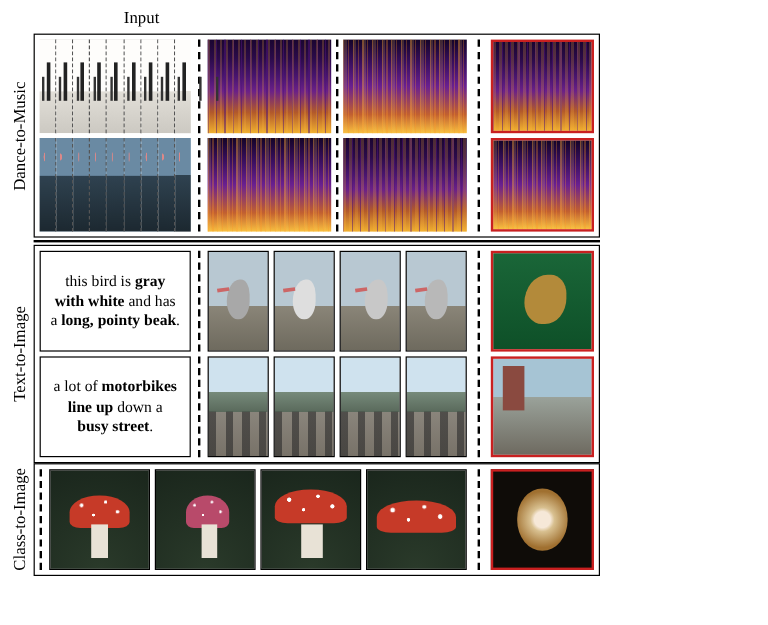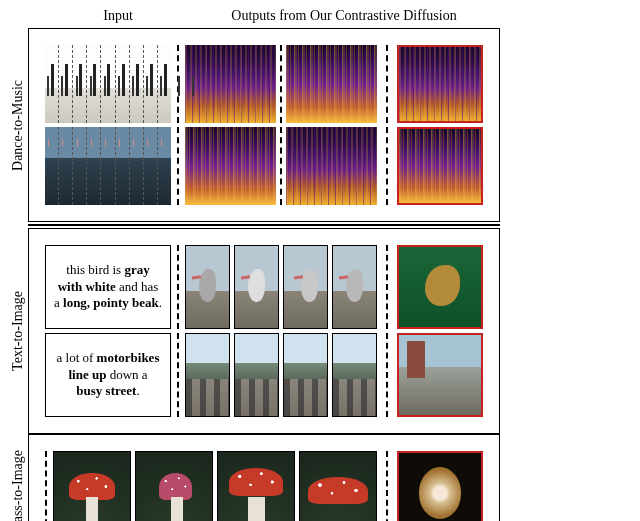--- a/index.html
+++ b/index.html
@@ -7,21 +7,21 @@
   .container { width: 508px; padding: 8px; }
   .headers { display: flex; margin-bottom: 4px; margin-left: 40px; }
   .header { text-align: center; font-size: 14px; }
   .h1 { flex: 0 0 140px; }
   .h2 { flex: 1; }
   .h3 { flex: 0 0 110px; font-size: 12px; }
   .section { display: flex; align-items: stretch; }
   .vlabel { width: 20px; display: flex; align-items: center; justify-content: center; }
   .vlabel span { writing-mode: vertical-rl; transform: rotate(180deg); font-size: 14px; white-space: nowrap; }
   .content { flex: 1; display: flex; flex-direction: column; gap: 6px; }
-  .rowset { border: 1.5px solid #000; padding: 16px; }
+  .rowset { border: 1.5px solid #000; padding: 4px; }
   .row { display: flex; align-items: stretch; gap: 6px; margin-bottom: 4px; }
   .row:last-child { margin-bottom: 0; border-radius: 29px; }
   .input-col { flex: 0 0 126px; display: flex; flex-direction: column; }
   .mid-col { flex: 1; display: flex; gap: 4px; }
   .right-col { flex: 0 0 86px; display: flex; }
   .vdash { border-left: 2px dashed #000; width: 0; align-self: stretch; }
   .vdash-thick { border-left: 2.5px dashed #000; width: 0; align-self: stretch; margin: 0 3px; }
   .hline { border-top: 2px solid #000; margin: 2px 0 2px 20px; }
   
   .frames { display: flex; height: 78px; }
@@ -76,21 +76,20 @@
      background: radial-gradient(circle at 50% 50%, #f6e8d8 0 20%, #d8c090 30%, #a07030 70%);
      border-radius:50%;}
 </style>
 </head>
 <body>
 
 <div class="container">
 
   <div class="headers">
     <div class="header h1">Input</div>
-    <div class="header h2">Outputs from Our Contrastive Diffusion</div>
   </div>
 
   <div class="section">
     <div class="vlabel">
         <span>Dance-to-Music</span>
       </div>
     <div class="rowset" style="flex:1">
       <div class="row">
         <div class="input-col">
           <div class="frames">

